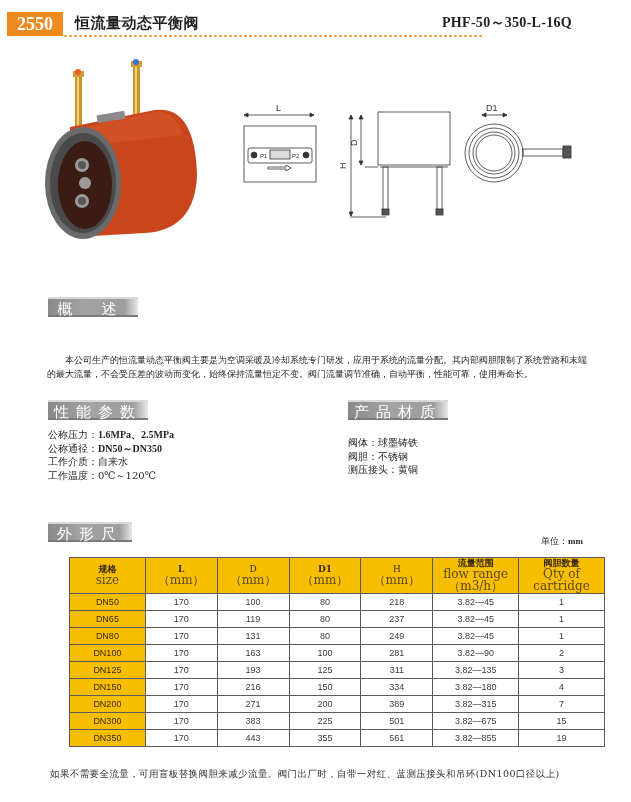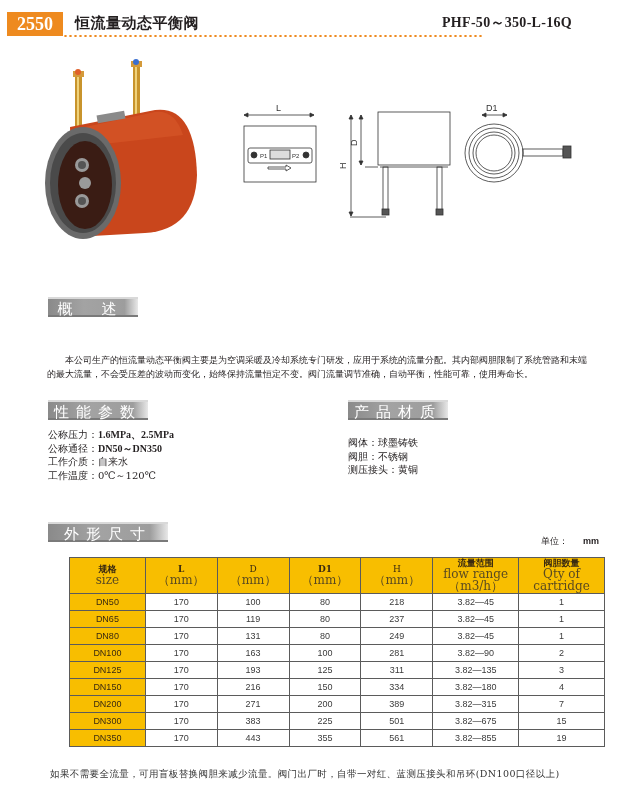--- a/index.html
+++ b/index.html
@@ -28,21 +28,21 @@
             text-align:center; border-top:2px solid #d9d9d9; border-bottom:2px solid #7a7a7a; box-sizing:border-box; }
 
   .para { left:47px; top:353px; width:540px; font:9px "DejaVu Serif",serif; line-height:14px; color:#231f20; }
   .para .indent { display:inline-block; width:18px; }
 
   .spec-list { left:48px; top:428px; font:10px "DejaVu Serif",serif; line-height:13.5px; }
   .spec-list div b { font-weight:bold; font-family:Liberation Serif, serif; }
   .mat-list { left:348px; top:436px; font:10px "DejaVu Serif",serif; line-height:13.5px; }
 
   .unit { left:541px; top:535px; font:9px "DejaVu Serif",serif; }
-  .unit b { font-family:Liberation Sans, sans-serif;margin-left:15px; }
+  .unit b { font-family:Liberation Serif, serif; }
 
   
   table.dims { position:absolute; left:69px; top:557px; width:536px; border-collapse:collapse;
                font:9px "Liberation Sans",sans-serif; color:#333; }
   table.dims th, table.dims td { border:1px solid #5b5b5b; text-align:center; padding:0; }
   table.dims th { background:#f8be00; height:33px; font:normal 9px "DejaVu Serif",serif; color:#3a2a10; line-height:11px; }
   table.dims th .en { font-size:12px; color:#5a4a20; }
   table.dims td { height:16px; background:#fff; color:#3b3b3b; }
   table.dims td.size { background:#f8be00; color:#3a2a10; }
 
@@ -136,21 +136,21 @@
   <div><span>工作温度：</span><span>0℃～120℃</span></div>
 </div>
 
 <div class="abs banner" style="left:348px; top:400px; width:100px; letter-spacing:7px;">产品材质</div>
 <div class="abs mat-list">
   <div><span>阀体：</span><span>球墨铸铁</span></div>
   <div><span>阀胆：</span><span>不锈钢</span></div>
   <div><span>测压接头：</span><span>黄铜</span></div>
 </div>
 
-<div class="abs banner" style="left:48px; top:522px; width:120px; letter-spacing:7px;">外形尺寸</div>
+<div class="abs banner" style="left:48px; top:522px; width:84px; letter-spacing:7px;">外形尺寸</div>
 <div class="abs unit"><span>单位：</span><b>mm</b></div>
 
 <table class="dims">
   <colgroup>
     <col style="width:76px">
       <col style="width:72px">
       <col style="width:72px">
       <col style="width:72px">
     <col style="width:72px">
       <col style="width:86px">

